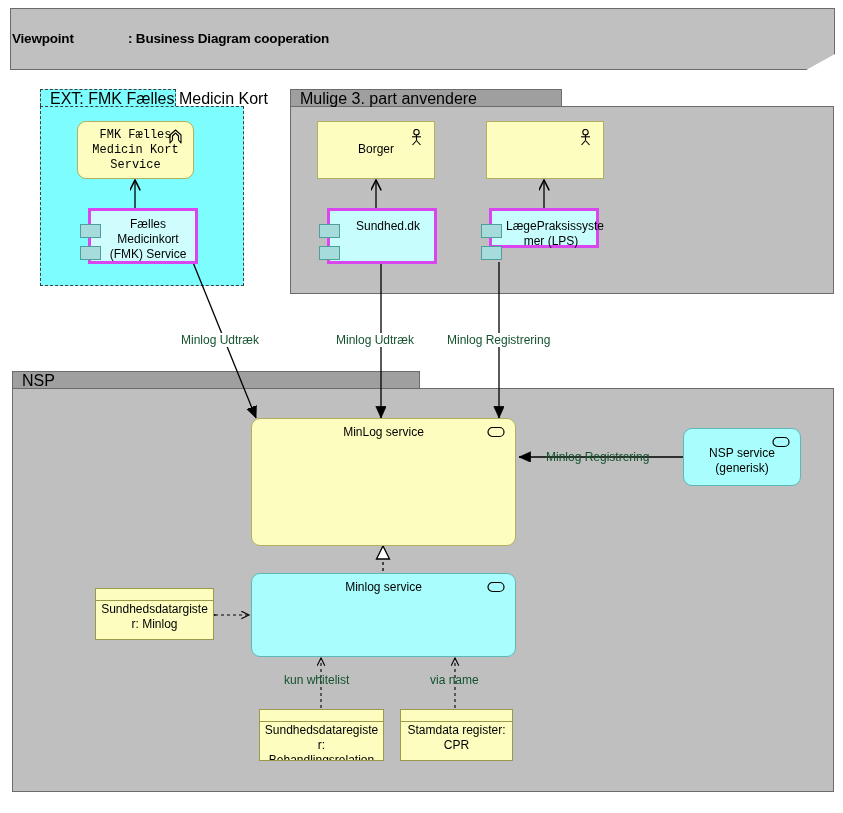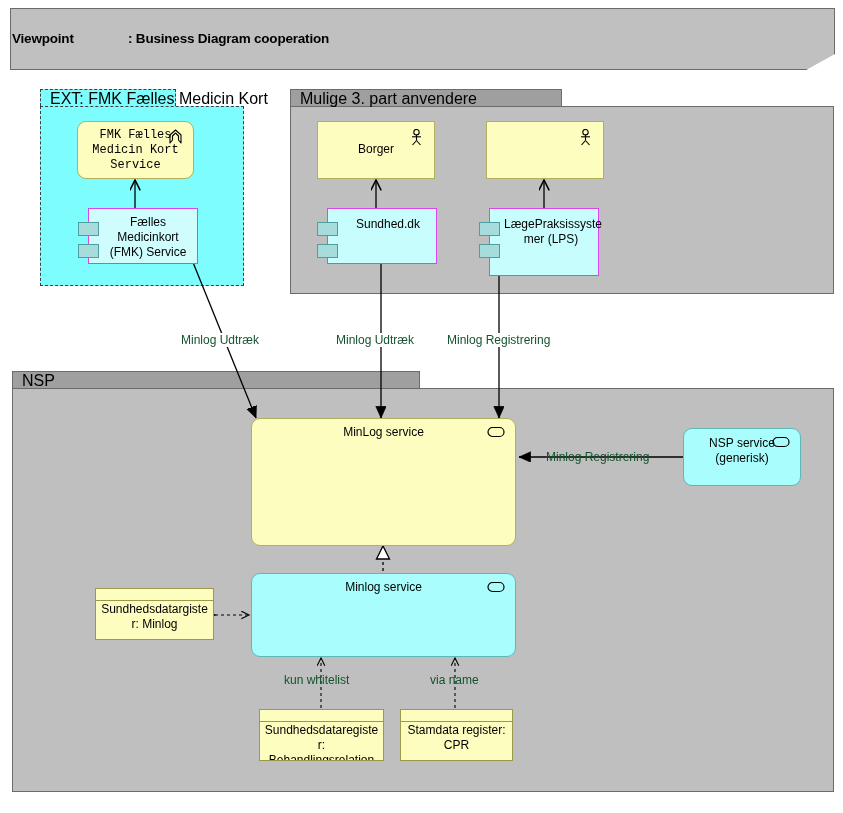--- a/index.html
+++ b/index.html
@@ -134,21 +134,21 @@
     border-radius: 9px;
   }
   
   .n-sq-yellow {
     background: #fdfdc0;
     border: 1px solid #b0b060;
   }
   
   .n-component {
     background: #c8fdfd;
-    border: 1px solid #d946ef;
+    border: 3px solid #d946ef;
   }
   .n-component.in-cyan-group { background: #cffdfd; }
   .port {
     position: absolute;
     left: -11px;
     width: 21px; height: 14px;
     background: #a7dcdc;
     border: 1px solid #4f9e9e;
     box-sizing: border-box;
   }
@@ -311,37 +311,37 @@
       </svg>
     </span>
   </div>
 
   <div class="node n-component" style="left:327px; top:208px; width:110px; height:56px;">
     <div class="port p1"></div>
     <div class="port p2"></div>
     <div class="node-label" style="top:8px; left:12px;">Sundhed.dk</div>
   </div>
 
-  <div class="node n-component" style="left:489px; top:208px; width:110px; height:68px;">
+  <div class="node n-component" style="left:489px; top:208px; width:110px; height:40px;">
     <div class="port p1"></div>
     <div class="port p2"></div>
     <div class="node-label" style="top:8px; left:14px;">LægePraksissyste<br>mer (LPS)</div>
   </div>
 
   <div class="node n-round-yellow" style="left:251px; top:418px; width:265px; height:128px;">
     <div class="node-label" style="top:6px;">MinLog service</div>
     <span class="icon icon-round">
       <svg width="18" height="12" viewBox="0 0 18 12">
         <rect x="1" y="1.5" width="16" height="9" rx="4.5" ry="4.5" fill="none" stroke="#000" stroke-width="1.2"></rect>
       </svg>
     </span>
   </div>
 
   <div class="node n-round-cyan" style="left:683px; top:428px; width:118px; height:58px;">
-    <div class="node-label" style="top:7px;">NSP service<br>(generisk)</div>
+    <div class="node-label" style="top:17px;">NSP service<br>(generisk)</div>
     <span class="icon icon-round">
       <svg width="18" height="12" viewBox="0 0 18 12">
         <rect x="1" y="1.5" width="16" height="9" rx="4.5" ry="4.5" fill="none" stroke="#000" stroke-width="1.2"></rect>
       </svg>
     </span>
   </div>
 
   <div class="node n-round-cyan" style="left:251px; top:573px; width:265px; height:84px;">
     <div class="node-label" style="top:6px;">Minlog service</div>
     <span class="icon icon-round">

